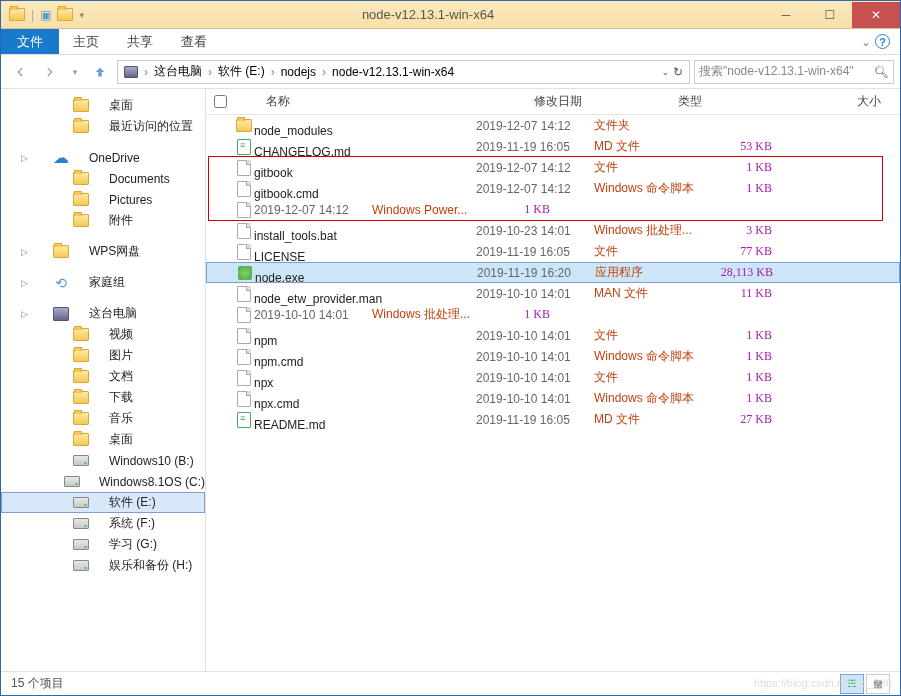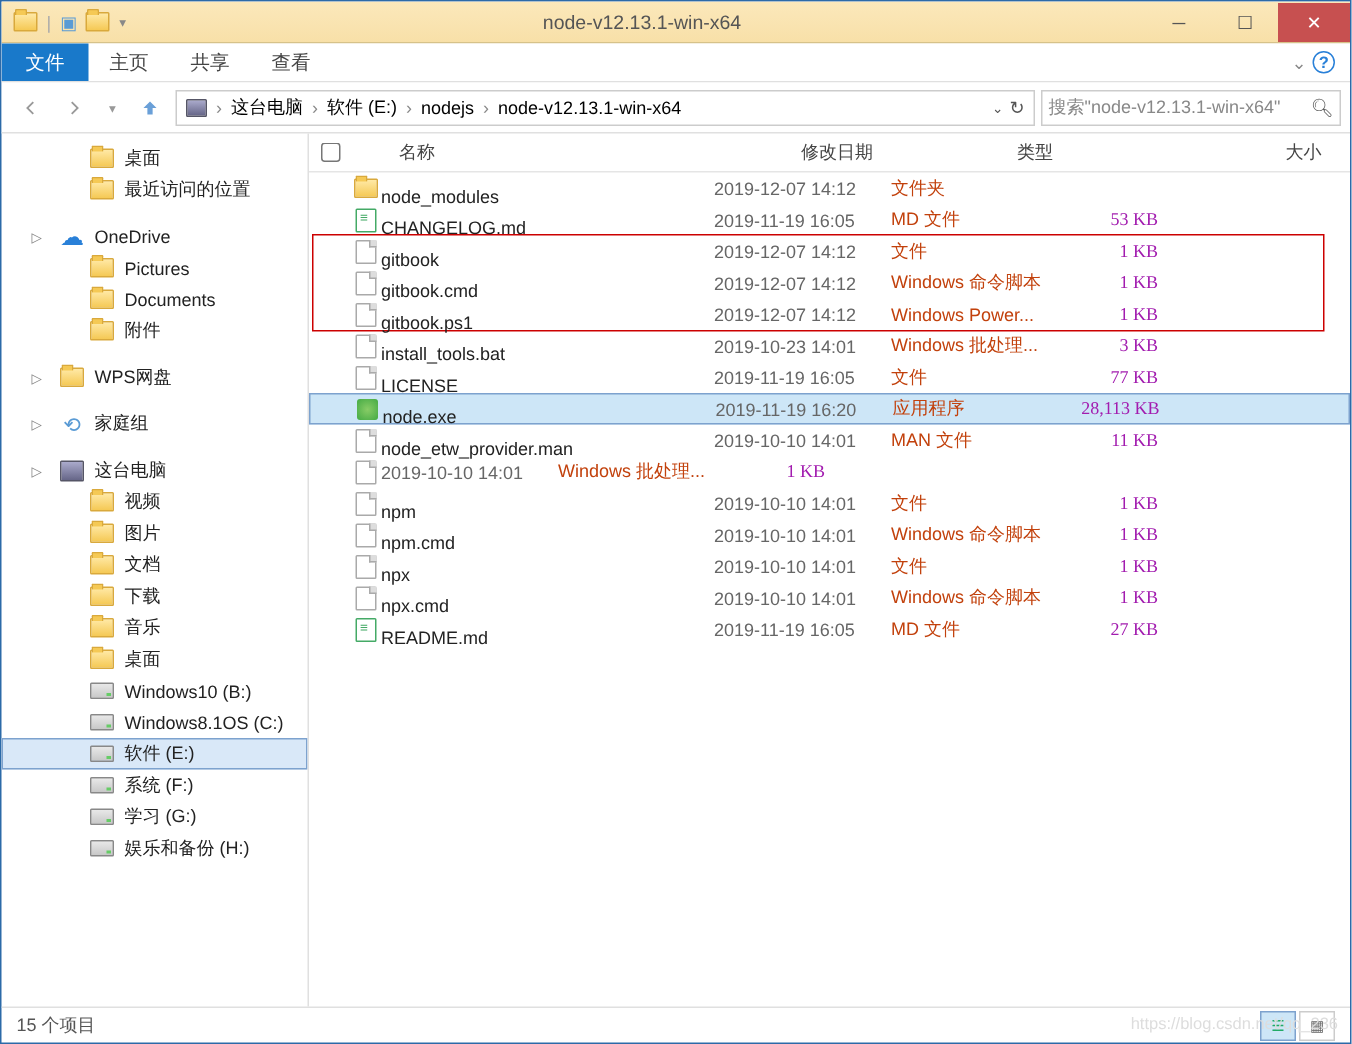--- a/index.html
+++ b/index.html
@@ -29,21 +29,21 @@
 .breadcrumb { flex: 1; height: 24px; border: 1px solid #ccc; display: flex; align-items: center; padding: 0 2px; background: #fff; }
 .breadcrumb .crumb { display: flex; align-items: center; padding: 0 4px; height: 100%; }
 .breadcrumb .sep { color: #888; padding: 0 2px; }
 .breadcrumb .bc-right { margin-left: auto; display: flex; align-items: center; gap: 4px; padding-right: 4px; color: #555; }
 .searchbox { width: 200px; height: 24px; border: 1px solid #ccc; display: flex; align-items: center; padding: 0 4px; color: #888; }
 .searchbox .mag { margin-left: auto; color: #555; }
 
 
 .main { display: flex; height: calc(100% - 28px - 26px - 34px - 24px); }
 .sidebar { width: 205px; border-right: 1px solid #e0e0e0; overflow-y: auto; padding-top: 6px; }
-.nav-item { display: flex; align-items: center; height: 21px; padding-left: 20px; gap: 6px; cursor: default; }
+.nav-item { display: flex; align-items: center; height: 21px; padding-left: 20px; gap: 19px; cursor: default; }
 .nav-item.depth1 { padding-left: 40px; }
 .nav-item.selected { background: #d9e8f8; border: 1px solid #7da2ce; padding-left: 39px; }
 .nav-item .caret { width: 12px; color: #888; font-size: 9px; }
 .nav-item .icon { width: 18px; height: 16px; display: flex; align-items: center; justify-content: center; }
 .nav-item .label { color: #222; white-space: nowrap; }
 .nav-spacer { height: 10px; }
 
 .folder-icon { width: 16px; height: 13px; background: linear-gradient(#ffe9a6, #f5c955); border: 1px solid #d9a93c; border-radius: 1px; position: relative; }
 .folder-icon::before { content: ''; position: absolute; top: -3px; left: 0; width: 6px; height: 3px; background: #f5c955; border: 1px solid #d9a93c; border-bottom: none; border-radius: 1px 1px 0 0; }
 .drive-icon { width: 16px; height: 11px; background: linear-gradient(#e8e8e8, #c8c8c8); border: 1px solid #888; border-radius: 1px; position: relative; }
@@ -186,28 +186,28 @@
         <span class="icon">
           <span class="cloud-icon">☁</span>
         </span>
         <span class="label">OneDrive</span>
       </div>
       <div class="nav-item depth1">
         <span class="caret"></span>
         <span class="icon">
           <div class="folder-icon"></div>
         </span>
+        <span class="label">Documents</span>
+      </div>
+      <div class="nav-item depth1">
+        <span class="caret"></span>
+        <span class="icon">
+          <div class="folder-icon"></div>
+        </span>
         <span class="label">Pictures</span>
-      </div>
-      <div class="nav-item depth1">
-        <span class="caret"></span>
-        <span class="icon">
-          <div class="folder-icon"></div>
-        </span>
-        <span class="label">Documents</span>
       </div>
       <div class="nav-item depth1">
         <span class="caret"></span>
         <span class="icon">
           <div class="folder-icon"></div>
         </span>
         <span class="label">附件</span>
       </div>
       <div class="nav-spacer"></div>
       <div class="nav-item">
@@ -368,21 +368,20 @@
           <span class="name">gitbook.cmd</span>
           <span class="date">2019-12-07 14:12</span>
           <span class="type">Windows 命令脚本</span>
           <span class="size">1 KB</span>
         </div>
         <div class="filerow">
           <span class="chk"></span>
           <span class="icon">
             <div class="file-icon"></div>
           </span>
-          <span class="name">gitbook.ps1</span>
           <span class="date">2019-12-07 14:12</span>
           <span class="type">Windows Power...</span>
           <span class="size">1 KB</span>
         </div>
         <div class="filerow">
           <span class="chk"></span>
           <span class="icon">
             <div class="file-icon"></div>
           </span>
           <span class="name">install_tools.bat</span>

